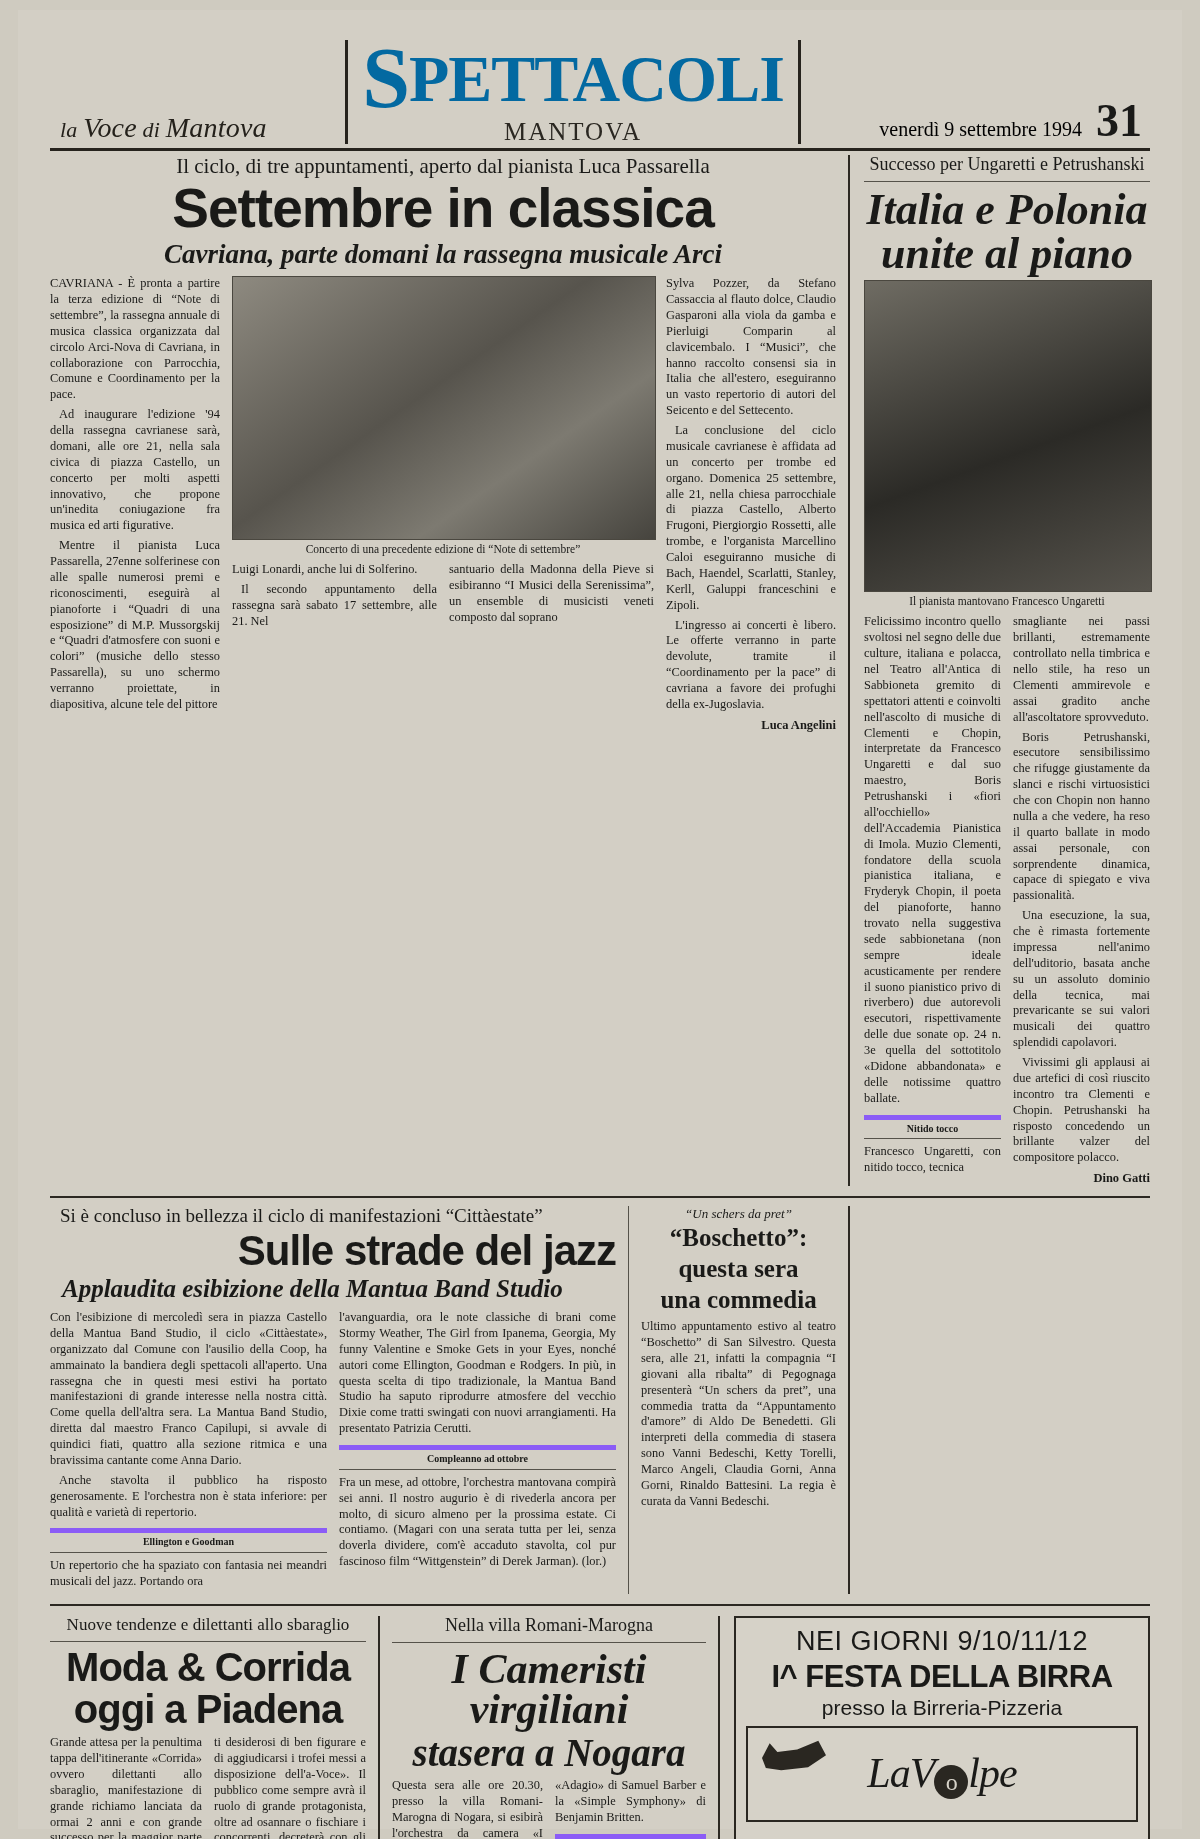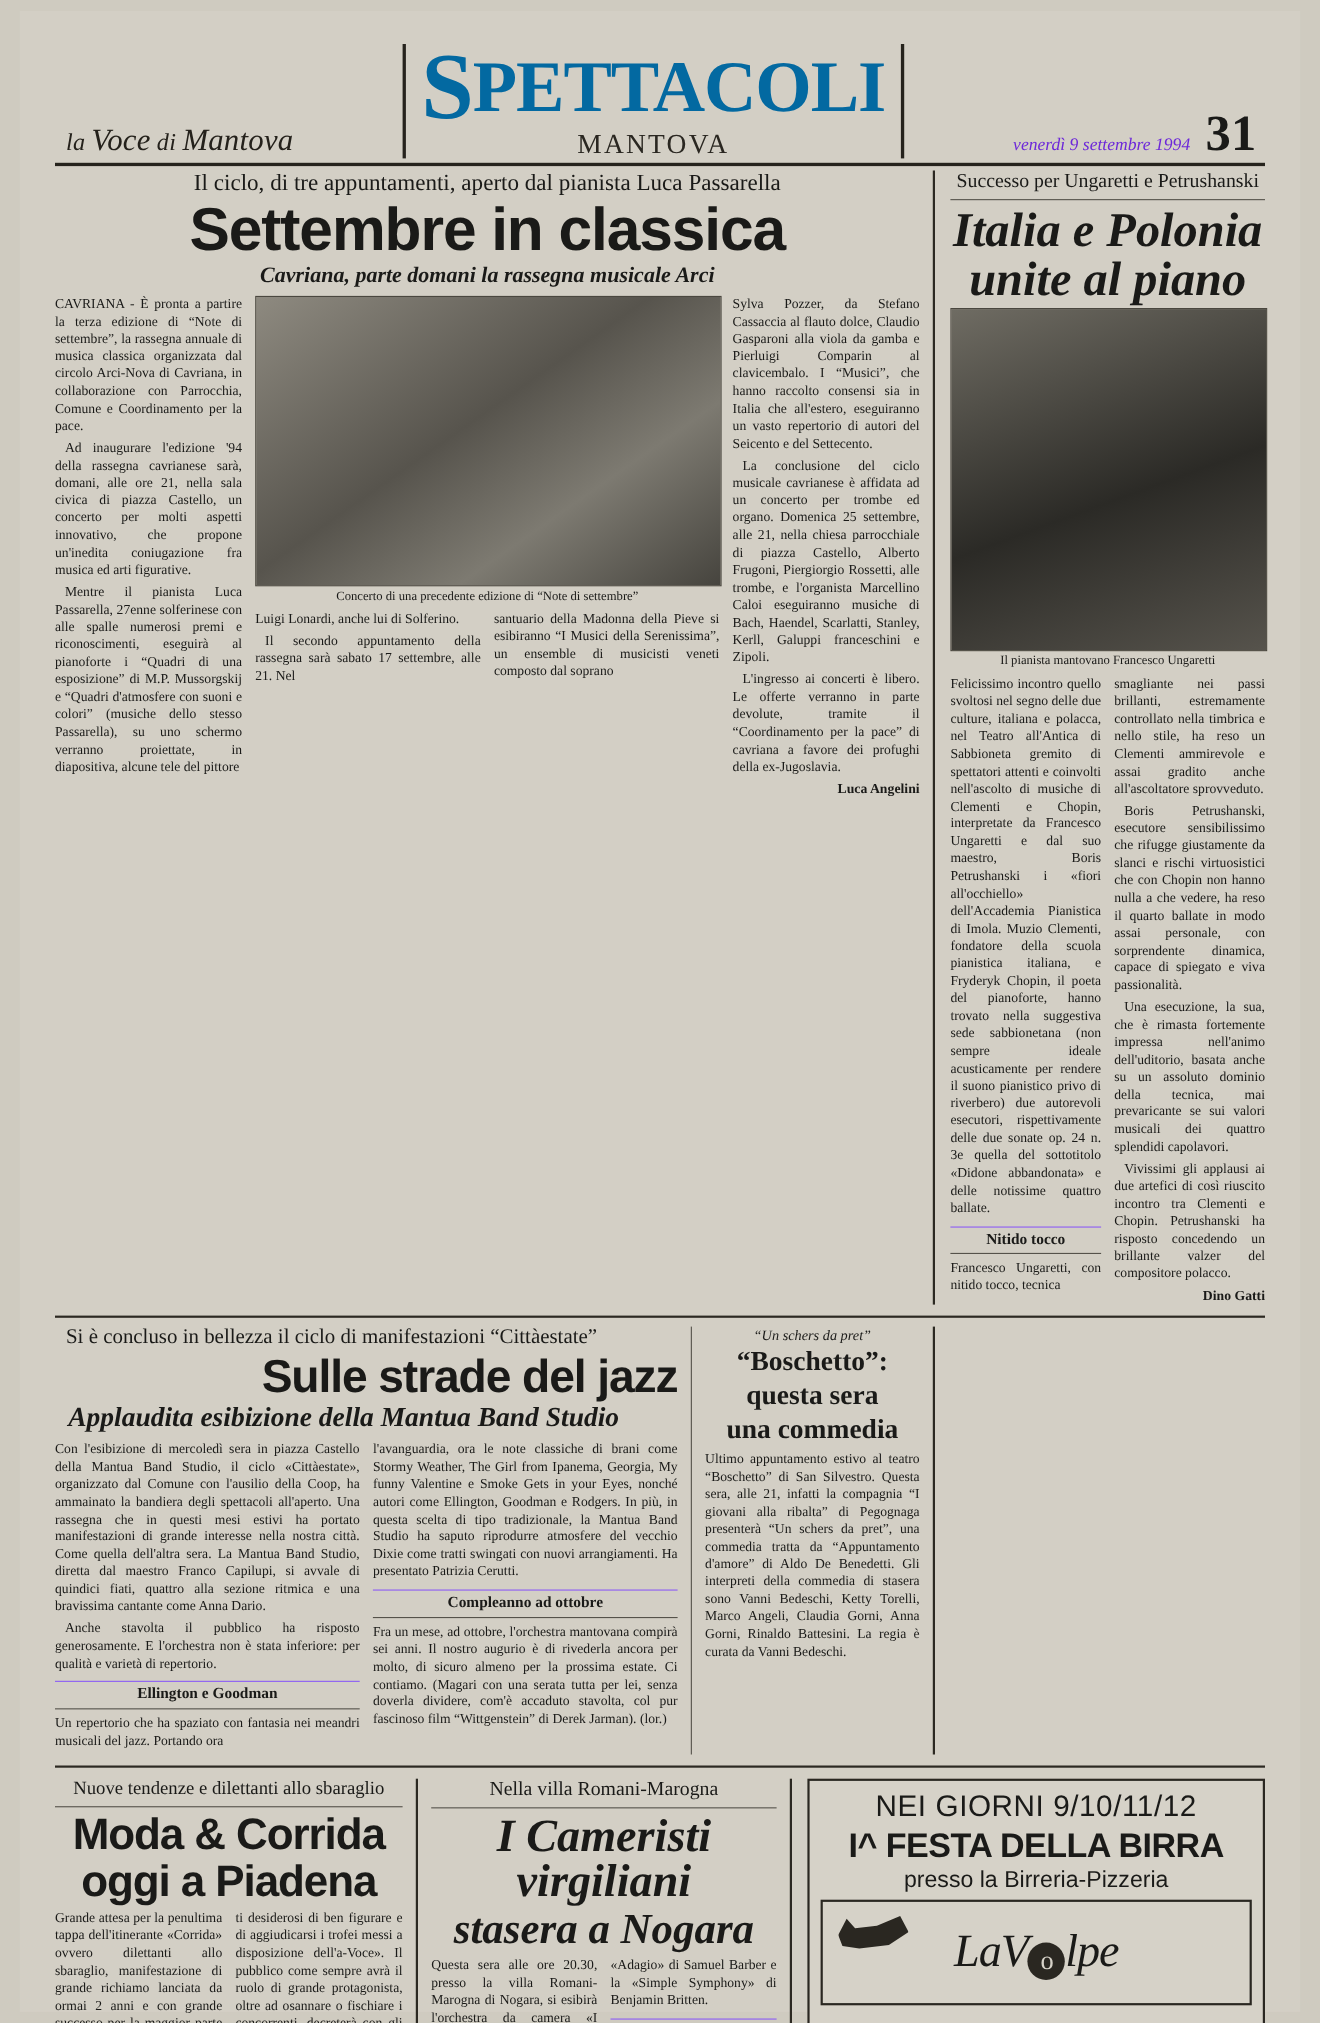--- a/index.html
+++ b/index.html
@@ -75,21 +75,21 @@
     letter-spacing:2px;
     margin-top:2px;
     color:#2a2721;
   }
   .mast-right{
     display:flex;
     align-items:baseline;
     gap:14px;
     padding-right:8px;
   }
-  .mast-date{font-style:italic;font-size:16px;color:#6d28d9;white-space:nowrap;}
+  .mast-date{font-size:20px;color:#000000;white-space:nowrap;}
   .mast-pageno{font-size:46px;font-weight:bold;line-height:1;}
 
   
   .kicker{
     font-size:21px;
     text-align:center;
     line-height:1.1;
     margin:0 0 4px;
   }
   h1.headline{
@@ -98,21 +98,21 @@
     font-size:55px;
     line-height:.97;
     margin:2px 0 4px;
     letter-spacing:-1px;
     text-align:center;
   }
   .subhead{
     font-family:"Liberation Serif", serif;
     font-weight:bold;
     font-style:italic;
-    font-size:20px;
+    font-size:27px;
     line-height:1.05;
     text-align:center;
     margin:0 0 8px;
   }
   .body-col{
     font-size:12.4px;
     line-height:1.28;
     text-align:justify;
     hyphens:auto;
   }
@@ -170,23 +170,23 @@
     font-weight:bold;
     font-size:20px;
     text-align:center;
     line-height:1.08;
     margin:2px 0 4px;
   }
   .smallhead.big{font-size:25px;}
   .centerhead{
     text-align:center;
     font-weight:bold;
-    font-size:14px;
+    font-size:10px;
     margin:8px 0 5px;
-    border-top:1px solid #8b5cf6;
+    border-top:5px solid #8b5cf6;
     border-bottom:1px solid #55524a;
     padding:3px 0;
   }
   .quote-top{
     text-align:center;
     font-size:13px;
     font-style:italic;
     margin-bottom:2px;
   }
 

